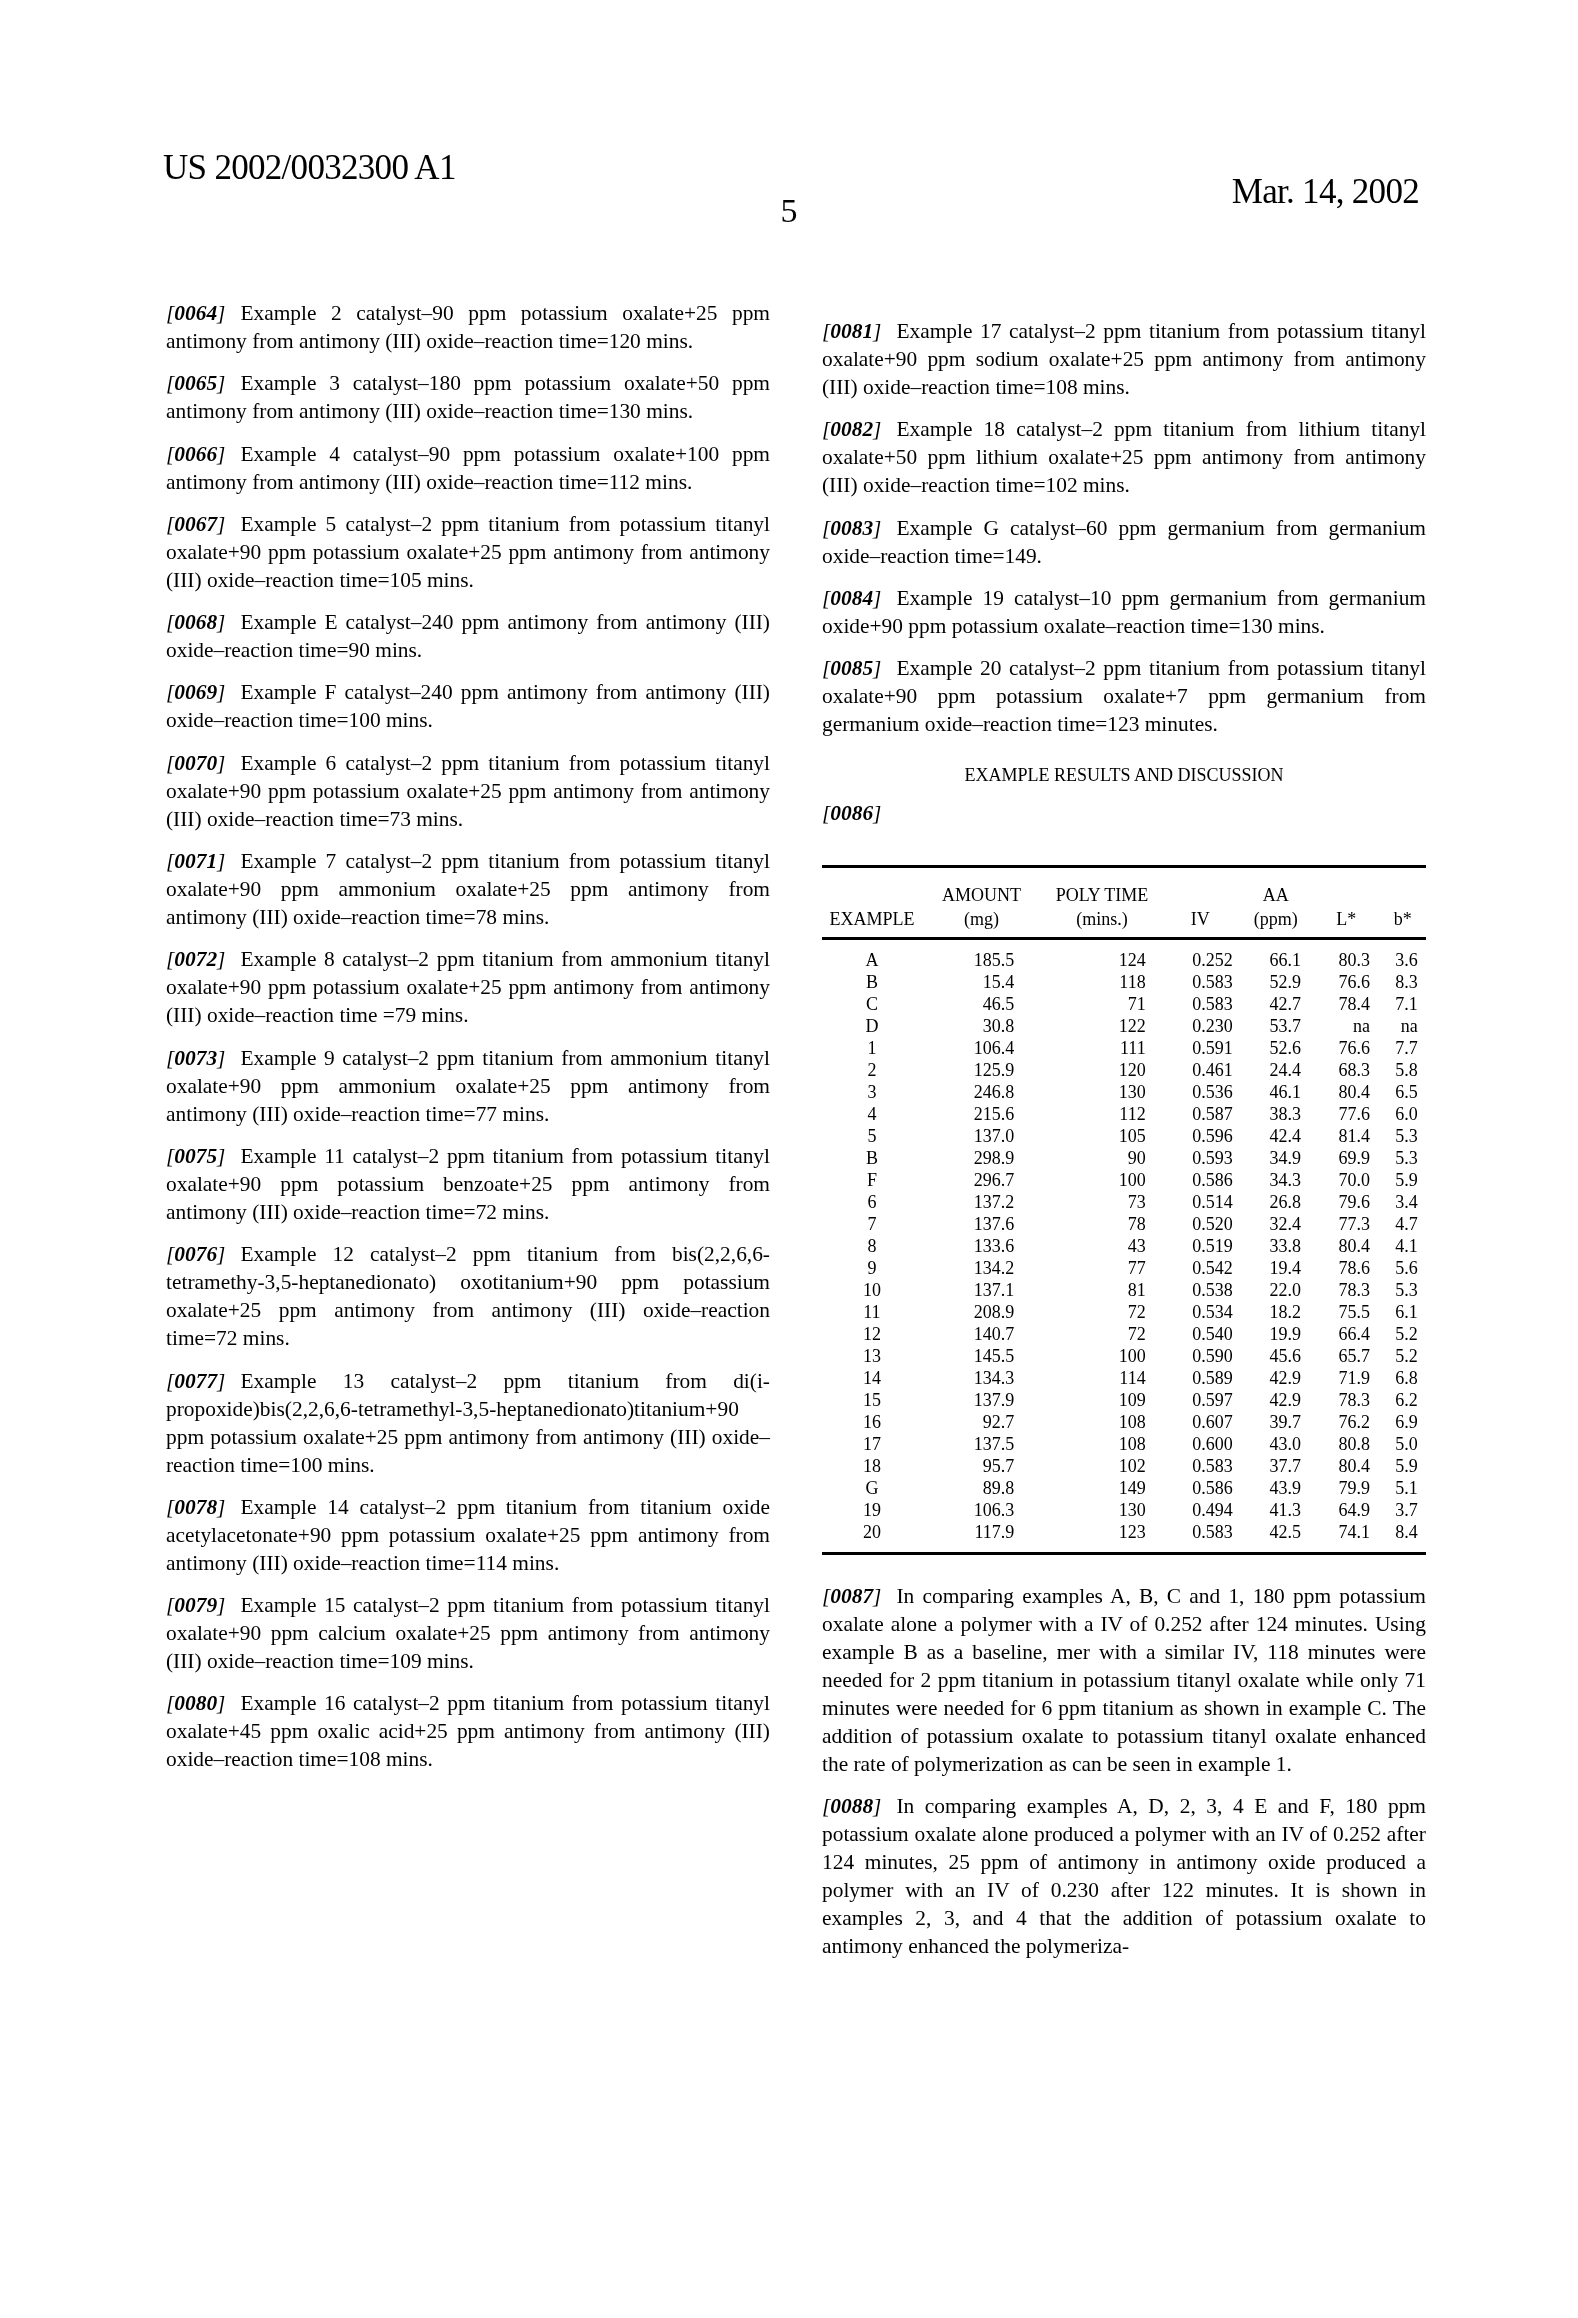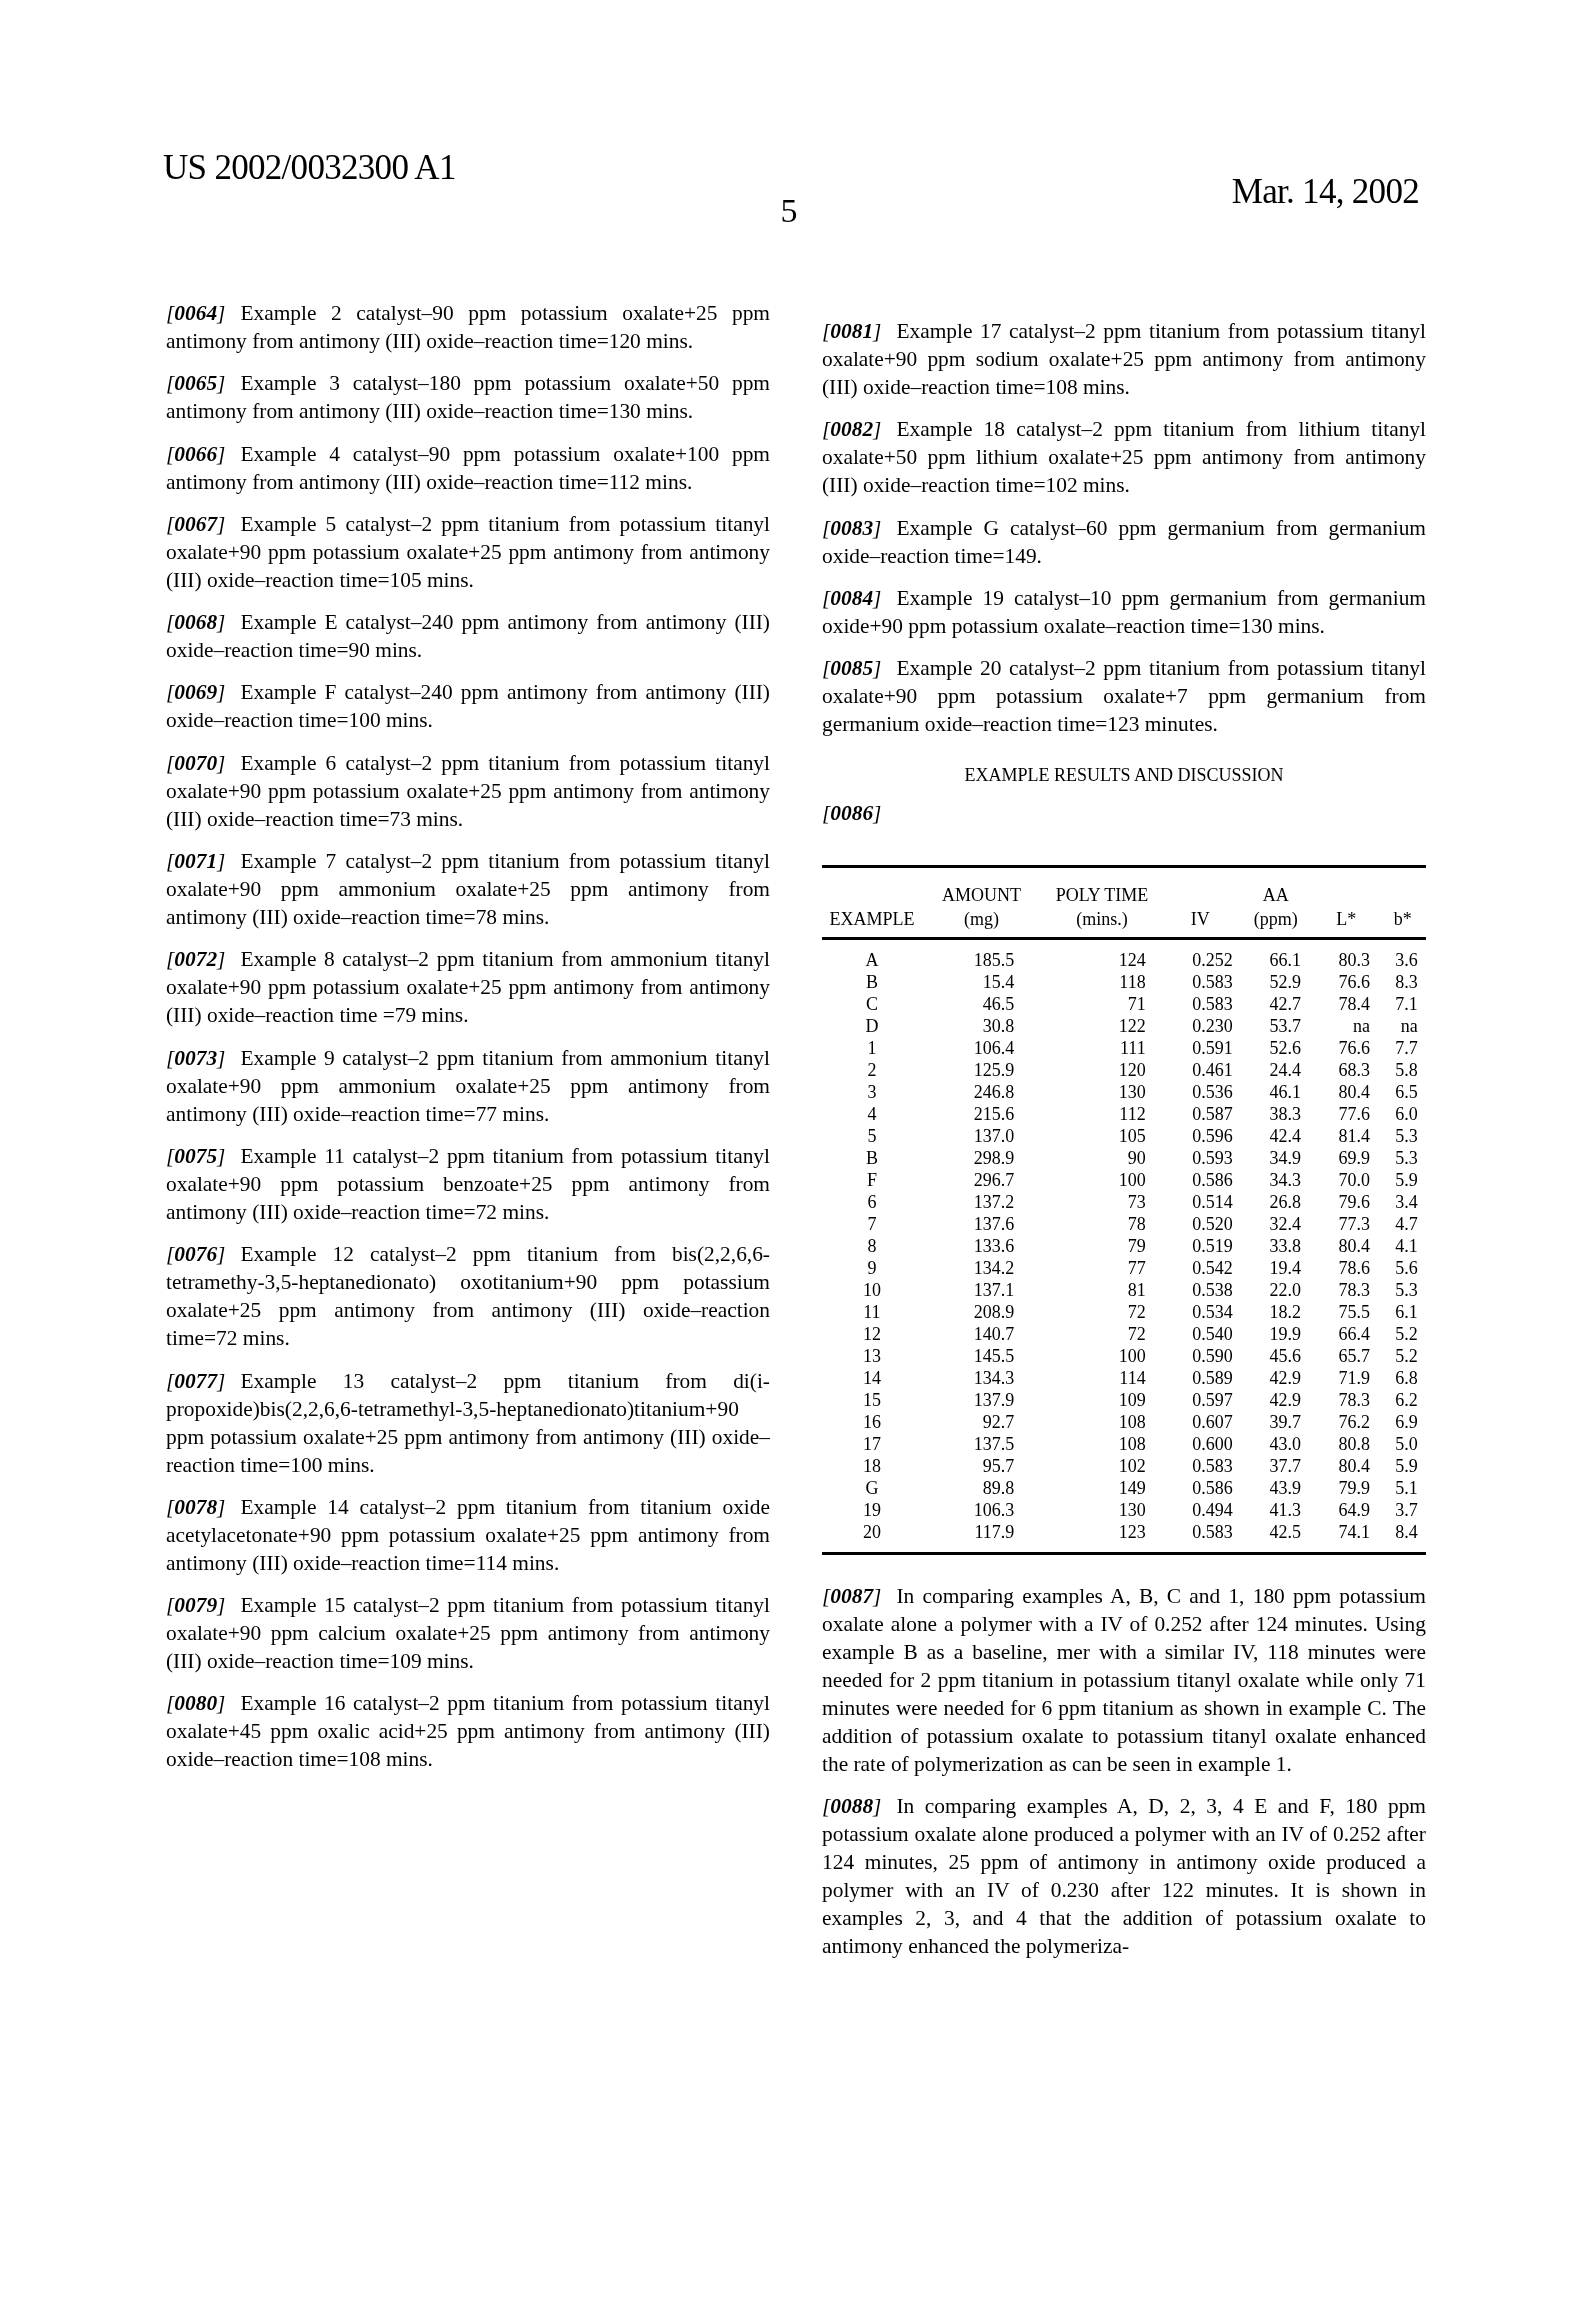--- a/index.html
+++ b/index.html
@@ -207,21 +207,21 @@
             <td class="c-amt">137.6</td>
             <td class="c-time">78</td>
             <td class="c-iv">0.520</td>
             <td class="c-aa">32.4</td>
             <td class="c-l">77.3</td>
             <td class="c-b">4.7</td>
           </tr>
           <tr>
             <td class="c-ex">8</td>
             <td class="c-amt">133.6</td>
-            <td class="c-time">79</td>
+            <td class="c-time">43</td>
             <td class="c-iv">0.519</td>
             <td class="c-aa">33.8</td>
             <td class="c-l">80.4</td>
             <td class="c-b">4.1</td>
           </tr>
           <tr>
             <td class="c-ex">9</td>
             <td class="c-amt">134.2</td>
             <td class="c-time">77</td>
             <td class="c-iv">0.542</td>

